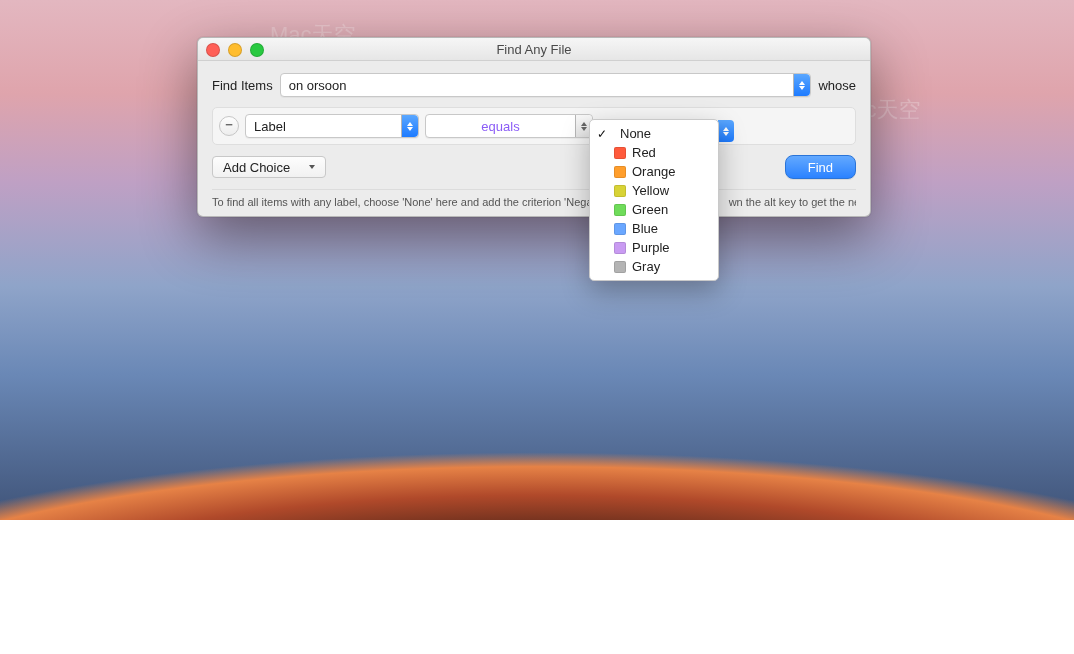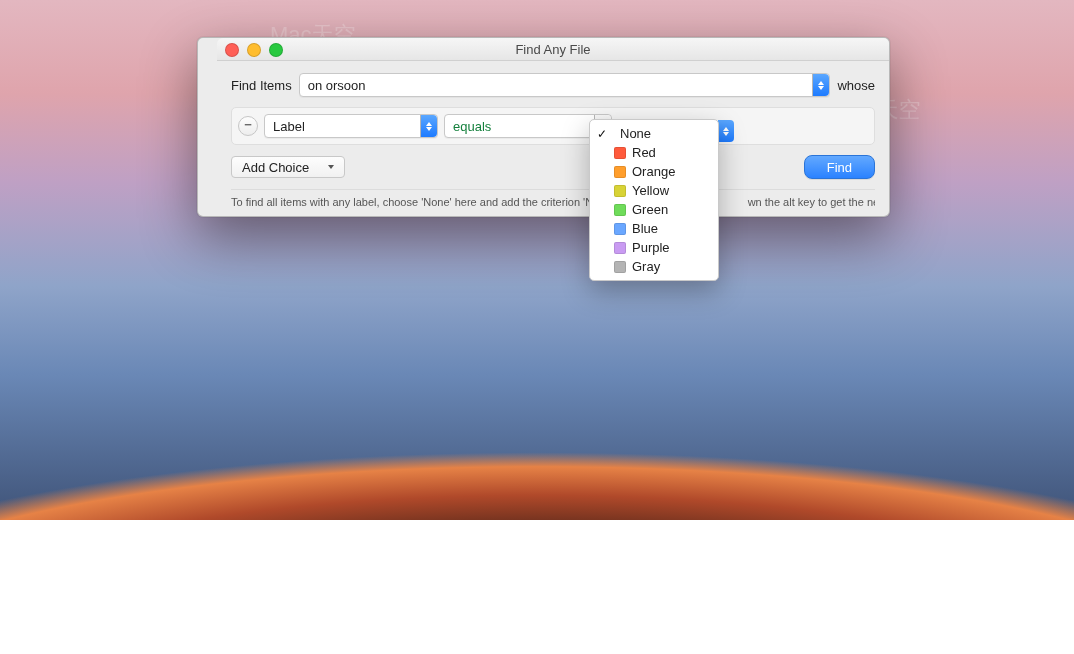--- a/index.html
+++ b/index.html
@@ -36,21 +36,20 @@
   .window {
     position: absolute;
     left: 197px;
     top: 37px;
     width: 672px;
     background: #ececec;
     border: 1px solid rgba(0,0,0,0.22);
     border-radius: 6px;
     box-shadow: 0 20px 55px rgba(0,0,0,0.45), 0 0 0 1px rgba(0,0,0,0.05);
     overflow: visible;
-    padding-left: 19px;
   }
   .titlebar {
     position: relative;
     height: 22px;
     border-bottom: 1px solid #d0d0d0;
     background: linear-gradient(#f6f6f6, #e6e6e6);
     border-top-left-radius: 6px;
     border-top-right-radius: 6px;
     display: flex;
     align-items: center;
@@ -290,21 +289,21 @@
 
           <div class="popup" style="width:172px;gap:47px;">
             <span class="ptxt">Label</span>
             <div class="stepper">
               <div class="tri up"></div>
                 <div class="tri down"></div>
             </div>
           </div>
 
           <div class="popup" style="width:166px;">
-            <span class="ptxt" style="color:#15803d;">equals</span>
+            <span class="ptxt" style="color:#8b5cf6;text-align:center;">equals</span>
             <div class="stepper gray">
               <div class="tri up"></div>
                 <div class="tri down"></div>
             </div>
           </div>
 
           <div style="flex:1;"></div>
         </div>
       </div>
 

